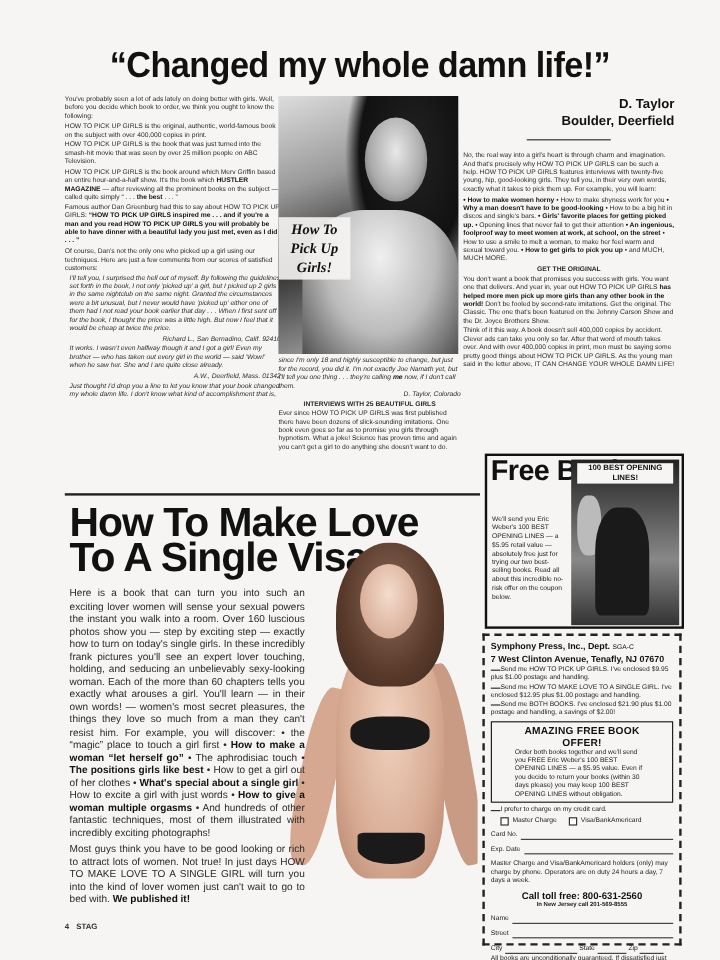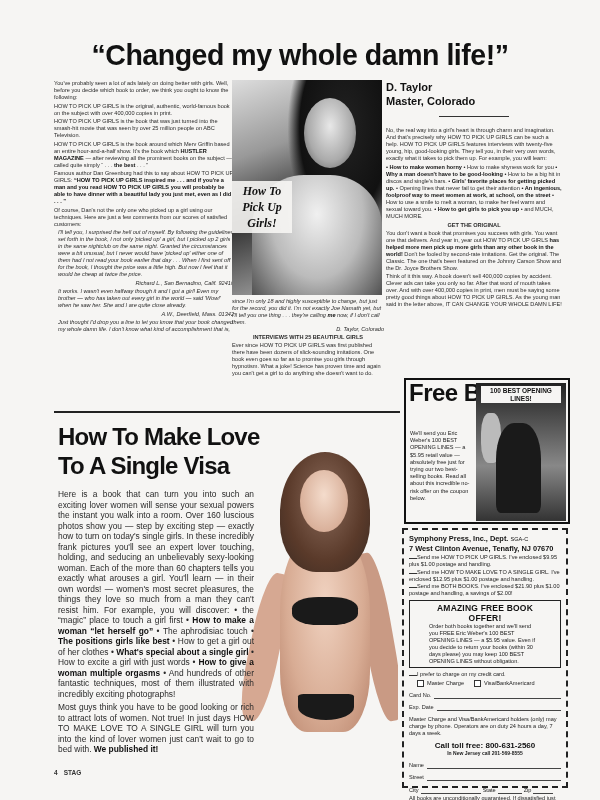--- a/index.html
+++ b/index.html
@@ -37,21 +37,21 @@
     background: rgba(246,245,243,0.9); padding: 2px 0; margin-top: 41px; }
 
   .photo-caption { position: absolute; left: 232px; top: 298px; width: 152px;
     font-size: 5.6px; line-height: 7px; color: #2a2a2a; }
   .photo-caption .testimonial { font-style: italic; }
   .photo-caption .signature { font-style: italic; text-align: right; }
   .photo-caption .subhead { font-weight: bold; text-align: center; margin: 1px 0; }
 
   .col-right { position: absolute; left: 386px; top: 80px; width: 176px;
     font-size: 5.6px; line-height: 7px; color: #2a2a2a; }
-  .byline { font-size: 11px; line-height: 14px; font-weight: bold; text-align: left; color: #111; }
+  .byline { font-size: 11px; line-height: 14px; font-weight: bold; text-align: right; color: #111; }
   .byline-rule { width: 70px; height: 1px; background: #333; margin: 8px auto 10px; }
   .col-right p { margin-bottom: 1.5px; }
   .col-right .subhead { font-weight: bold; text-align: center; margin: 2px 0 1px; }
 
   .divider { position: absolute; left: 54px; top: 411px; width: 346px; height: 2px; background: #222; }
 
   .free-book { position: absolute; left: 404px; top: 378px; width: 166px; height: 146px;
     border: 2px solid #111; background: #f6f5f3; }
   .free-book .fb-title { position: absolute; left: 3px; top: 2px; font-weight: bold;
     font-size: 24px; line-height: 22px; color: #111; letter-spacing: -0.5px; }
@@ -61,21 +61,21 @@
     background: linear-gradient(180deg, #222 0%, #555 30%, #888 60%, #333 100%); }
   .free-book .fb-image .fb-label { position: absolute; left: 5px; top: 3px; width: 80px;
     background: #f6f5f3; font-weight: bold; font-size: 6.5px; line-height: 7.5px;
     text-align: center; padding: 1px 0; color: #111; }
   .free-book .fb-image .fb-figure { position: absolute; left: 20px; top: 40px; width: 45px; height: 90px;
     border-radius: 40% 40% 10% 10%; background: #1a1a1a; }
   .free-book .fb-image .fb-figure2 { position: absolute; left: 5px; top: 30px; width: 20px; height: 50px;
     border-radius: 40%; background: #bbb; }
 
   .headline2 { position: absolute; left: 58px; top: 422px; width: 300px;
-    font-weight: bold; font-size: 24px; line-height: 29px; color: #111; letter-spacing: -0.8px; }
+    font-weight: bold; font-size: 34px; line-height: 29px; color: #111; letter-spacing: -0.8px; }
 
   .body2 { position: absolute; left: 58px; top: 489px; width: 196px;
     font-size: 8.4px; line-height: 10.5px; color: #2a2a2a; text-align: justify; }
   .body2 p { margin-bottom: 3px; }
 
   .photo-bottom { position: absolute; left: 240px; top: 452px; width: 158px; height: 296px; overflow: hidden; }
   .photo-bottom .hair2 { position: absolute; left: 40px; top: 0; width: 90px; height: 120px;
     border-radius: 50% 50% 40% 40%; background: radial-gradient(ellipse at 50% 40%, #8a6a5a 0%, #5a3a2a 60%, #3a2a22 100%); }
   .photo-bottom .face2 { position: absolute; left: 60px; top: 18px; width: 48px; height: 62px;
     border-radius: 50%; background: radial-gradient(ellipse at 50% 40%, #f4dccc 0%, #d9b09a 70%, #a27866 100%); }
@@ -143,21 +143,21 @@
 
   <div class="photo-caption">
     <p class="testimonial"><span>since I'm only 18 and highly susceptible to change, but just for the record, you did it. I'm not exactly Joe Namath yet, but I'll tell you one thing . . . they're calling </span><b>me</b><span> now, if I don't call them.</span></p>
     <p class="signature">D. Taylor, Colorado</p>
     <p class="subhead">INTERVIEWS WITH 25 BEAUTIFUL GIRLS</p>
     <p>Ever since HOW TO PICK UP GIRLS was first published there have been dozens of slick-sounding imitations. One book even goes so far as to promise you girls through hypnotism. What a joke! Science has proven time and again you can't get a girl to do anything she doesn't want to do.</p>
   </div>
 
   <div class="col-right">
     <div class="byline">D. Taylor</div>
-    <div class="byline">Master, Colorado</div>
+    <div class="byline">Boulder, Deerfield</div>
     <div class="byline-rule"></div>
     <p>No, the real way into a girl's heart is through charm and imagination. And that's precisely why HOW TO PICK UP GIRLS can be such a help. HOW TO PICK UP GIRLS features interviews with twenty-five young, hip, good-looking girls. They tell you, in their very own words, exactly what it takes to pick them up. For example, you will learn:</p>
     <p id="learn-list"><b>• How to make women horny </b><span>• How to make shyness work for you </span><b>• Why a man doesn't have to be good-looking </b><span>• How to be a big hit in discos and single's bars. </span><b>• Girls' favorite places for getting picked up. </b><span>• Opening lines that never fail to get their attention </span><b>• An ingenious, foolproof way to meet women at work, at school, on the street </b><span>• How to use a smile to melt a woman, to make her feel warm and sexual toward you. </span><b>• How to get girls to pick you up </b><span>• and MUCH, MUCH MORE. </span></p>
     <p class="subhead">GET THE ORIGINAL</p>
     <p><span>You don't want a book that promises you success with girls. You want one that delivers. And year in, year out HOW TO PICK UP GIRLS </span><b>has helped more men pick up more girls than any other book in the world!</b><span> Don't be fooled by second-rate imitations. Get the original. The Classic. The one that's been featured on the Johnny Carson Show and the Dr. Joyce Brothers Show.</span></p>
     <p>Think of it this way. A book doesn't sell 400,000 copies by accident. Clever ads can take you only so far. After that word of mouth takes over. And with over 400,000 copies in print, men must be saying some pretty good things about HOW TO PICK UP GIRLS. As the young man said in the letter above, IT CAN CHANGE YOUR WHOLE DAMN LIFE!</p>
   </div>
 
   <div class="free-book">
     <div class="fb-title">Free Book</div>

